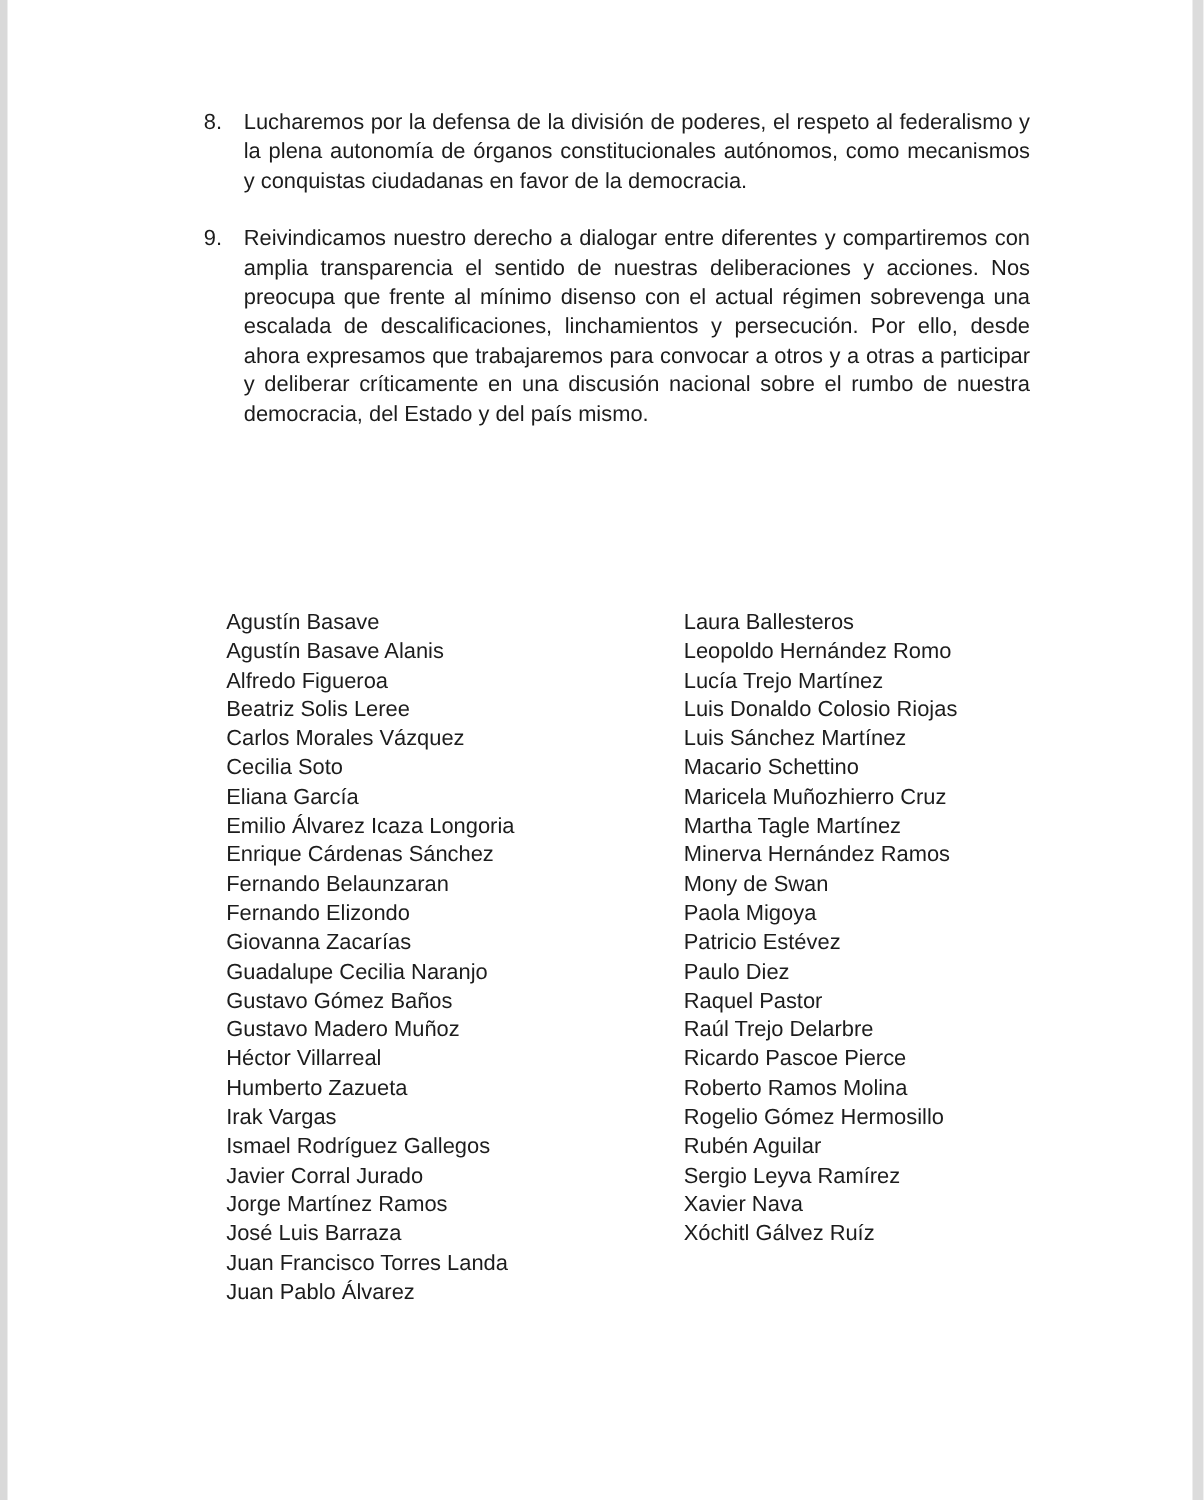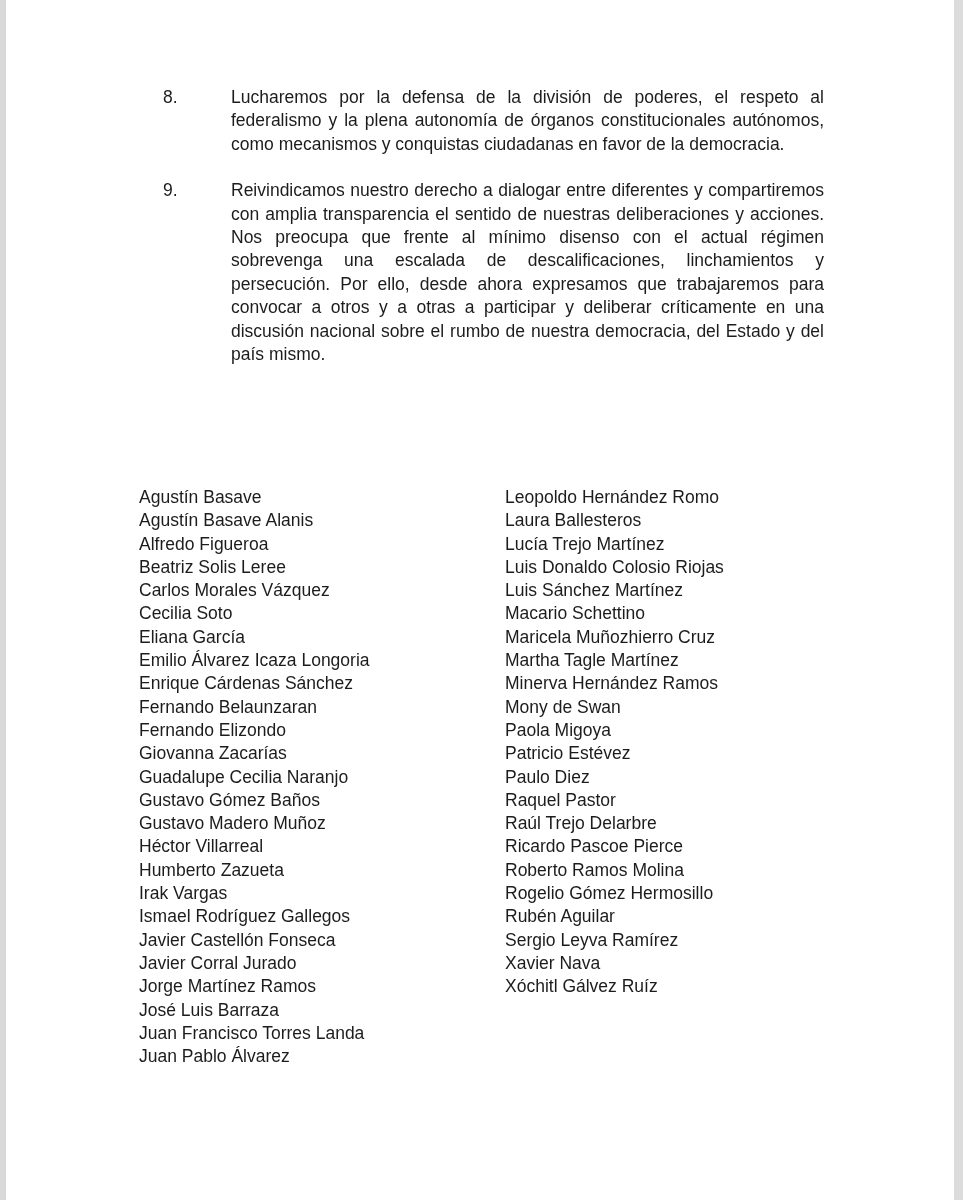--- a/index.html
+++ b/index.html
@@ -28,33 +28,32 @@
     flex: 0 0 32px;
     width: 32px;
     font-size: 17.5px;
     line-height: 23.4px;
   }
   .item-text {
     flex: 1;
     text-align: justify;
     font-size: 17.5px;
     line-height: 23.4px;
-    margin-left: 36px;
   }
 
   .names {
     position: absolute;
     left: 139px;
     top: 486px;
     display: flex;
     align-items: flex-start;
   }
   .names-col { font-size: 17.5px; line-height: 23.3px; }
   .names-col.left { width: 366px; }
-  .name-line { white-space: nowrap; }
+  .name-line { white-space: nowrap; margin-left: 42px; }
 </style>
 </head>
 <body>
 
 <div class="page">
 
   <div class="edge edge-left"></div>
   <div class="edge edge-right"></div>
 
   <section class="numbered">
@@ -82,30 +81,29 @@
         <div class="name-line">Fernando Belaunzaran</div>
         <div class="name-line">Fernando Elizondo</div>
         <div class="name-line">Giovanna Zacarías</div>
         <div class="name-line">Guadalupe Cecilia Naranjo</div>
         <div class="name-line">Gustavo Gómez Baños</div>
         <div class="name-line">Gustavo Madero Muñoz</div>
         <div class="name-line">Héctor Villarreal</div>
         <div class="name-line">Humberto Zazueta</div>
         <div class="name-line">Irak Vargas</div>
         <div class="name-line">Ismael Rodríguez Gallegos</div>
-        <div class="name-line">Javier Castellón Fonseca</div>
         <div class="name-line">Javier Corral Jurado</div>
         <div class="name-line">Jorge Martínez Ramos</div>
         <div class="name-line">José Luis Barraza</div>
         <div class="name-line">Juan Francisco Torres Landa</div>
         <div class="name-line">Juan Pablo Álvarez</div>
       </div>
     <div class="names-col right">
+        <div class="name-line">Laura Ballesteros</div>
         <div class="name-line">Leopoldo Hernández Romo</div>
-        <div class="name-line">Laura Ballesteros</div>
         <div class="name-line">Lucía Trejo Martínez</div>
         <div class="name-line">Luis Donaldo Colosio Riojas</div>
         <div class="name-line">Luis Sánchez Martínez</div>
         <div class="name-line">Macario Schettino</div>
         <div class="name-line">Maricela Muñozhierro Cruz</div>
         <div class="name-line">Martha Tagle Martínez</div>
         <div class="name-line">Minerva Hernández Ramos</div>
         <div class="name-line">Mony de Swan</div>
         <div class="name-line">Paola Migoya</div>
         <div class="name-line">Patricio Estévez</div>

